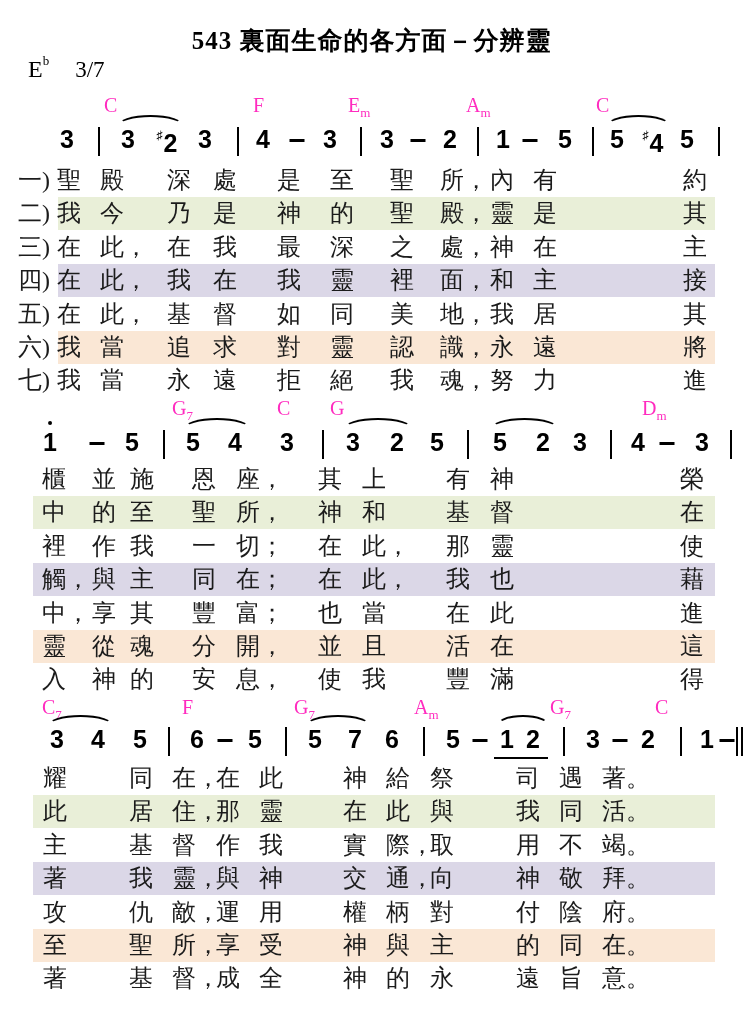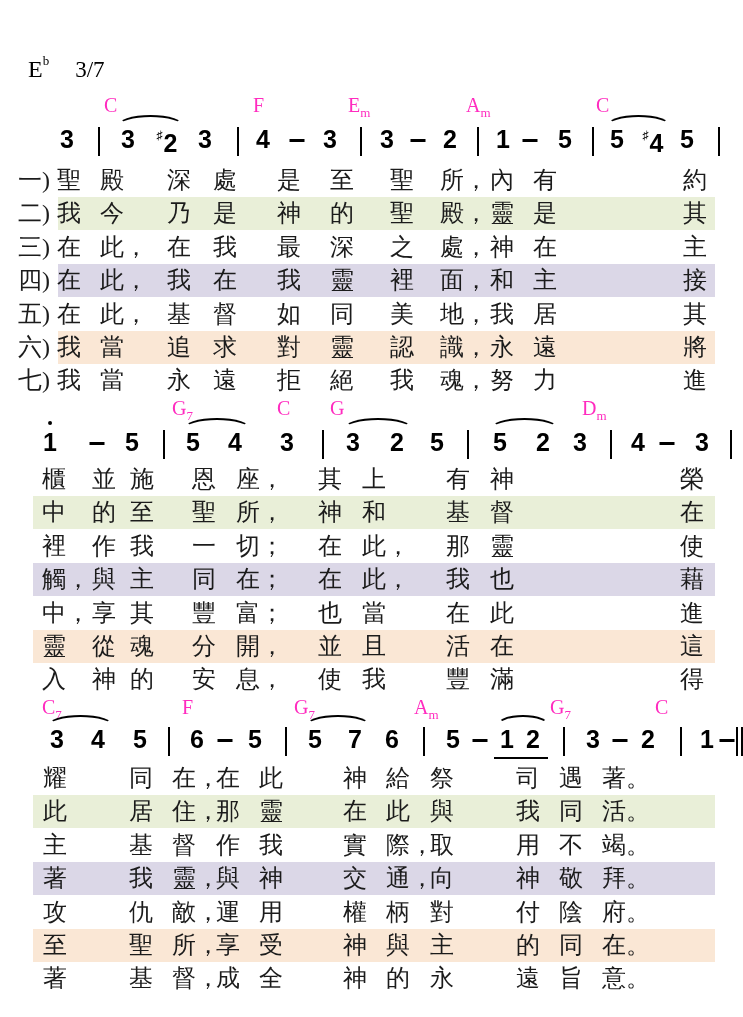--- a/index.html
+++ b/index.html
@@ -32,20 +32,21 @@
   .hl.green{background:var(--hl-green,#e9efd8);}
   .hl.purple{background:var(--hl-purple,#dbd7e7);}
   .hl.peach{background:var(--hl-peach,#fae7d5);}
   .vlabel{position:absolute;font-size:24px;line-height:33px;color:#1b1b1b;white-space:nowrap;}
   .syll{position:absolute;font-size:24px;line-height:33px;color:#1b1b1b;white-space:nowrap;}
 </style>
 </head>
 <body>
 
 <div class="page" id="score">
+  <div class="title">543 裏面生命的各方面－分辨靈</div>
   <div class="keysig"><span>E</span><sup>b</sup><span class="meter">3/7</span></div>
 <div class="system">
       <div class="chord" style="left: 104px; top: 94px;"><span>C</span></div>
       <div class="chord" style="left: 253px; top: 94px;"><span>F</span></div>
       <div class="chord" style="left: 348px; top: 94px;"><span>E</span><sub>m</sub></div>
       <div class="chord" style="left: 466px; top: 94px;"><span>A</span><sub>m</sub></div>
       <div class="chord" style="left: 596px; top: 94px;"><span>C</span></div>
       <span class="note" style="left: 67px; top: 124px;">3</span>
       <div class="barline" style="left: 98px; top: 127px;"></div>
       <span class="note" style="left: 128px; top: 124px;">3</span>
@@ -169,21 +170,21 @@
         <span class="syll" style="left: 440px;">魂，</span>
         <span class="syll" style="left: 490px;">努</span>
         <span class="syll" style="left: 533px;">力</span>
         <span class="syll" style="left: 683px;">進</span>
       </div>
     </div>
     <div class="system">
       <div class="chord" style="left: 172px; top: 397px;"><span>G</span><sub>7</sub></div>
       <div class="chord" style="left: 277px; top: 397px;"><span>C</span></div>
       <div class="chord" style="left: 330px; top: 397px;"><span>G</span></div>
-      <div class="chord" style="left: 582px; top: 397px;"><span>D</span><sub>m</sub></div>
+      <div class="chord" style="left: 642px; top: 397px;"><span>D</span><sub>m</sub></div>
       <span class="note" style="left: 50px; top: 427px;">1<em class="octdot"></em></span>
       <div class="dash" style="left: 97px; top: 442px;"></div>
       <span class="note" style="left: 132px; top: 427px;">5</span>
       <div class="barline" style="left: 163px; top: 430px;"></div>
       <span class="note" style="left: 193px; top: 427px;">5</span>
       <span class="note" style="left: 235px; top: 427px;">4</span>
       <span class="note" style="left: 287px; top: 427px;">3</span>
       <div class="barline" style="left: 322px; top: 430px;"></div>
       <span class="note" style="left: 353px; top: 427px;">3</span>
       <span class="note" style="left: 397px; top: 427px;">2</span>

